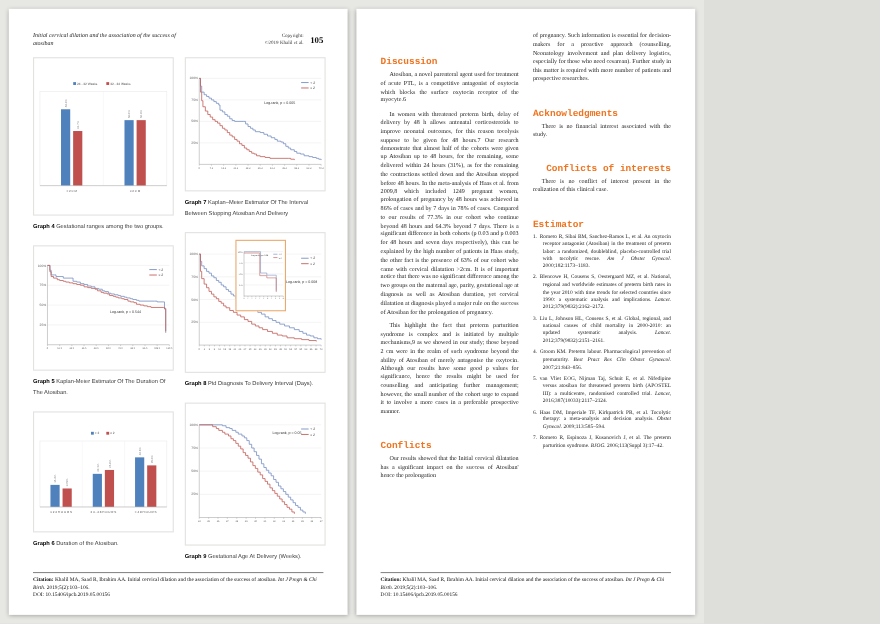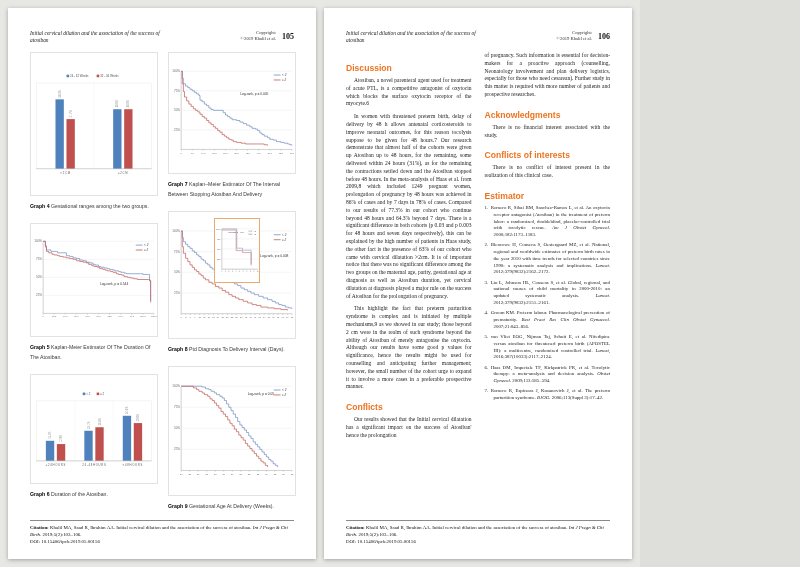--- a/index.html
+++ b/index.html
@@ -14,21 +14,21 @@
   .fig-col{width:50%;box-sizing:border-box;}
   figure{margin:0 0 11px 0;}
   .chartbox{border:1px solid #e2e2e0;background:#fff;position:relative;width:100%;}
   .chartbox svg{display:block;width:100%;height:100%;}
   .h142{height:142px}.h112{height:112px}.h108{height:108px}.h120{height:120px}.h126{height:126px}.h128{height:128px}
   .inset{position:absolute;left:36%;top:5%;width:35%;height:50%;border:1px solid #eaaa6e;background:#fff;z-index:2;}
   figcaption{font-family:"Liberation Sans",sans-serif;font-size:5.2px;color:#3a3a3a;margin-top:6px;line-height:1.9;}
   figcaption b{color:#000;}
   .text-columns{display:flex;gap:13px;}
   .tcol{width:50%;box-sizing:border-box;}
-  h2.sec{font-family:Liberation Sans, sans-serif;font-weight:bold;font-size:8.6px;margin:11px 0 4px 0;}
+  h2.sec{font-family:Liberation Mono, monospace;font-weight:bold;font-size:8.6px;margin:21px 0 4px 0;}
   .tcol p{font-size:5.5px;line-height:1.42;text-align:justify;color:#1c1c1c;margin:0 0 5px 0;text-indent:8px;}
   .tcol p.noindent{text-indent:0;}
   .refs{margin:2px 0 0 0;padding:0;list-style:none;}
   .refs li{font-size:4.9px;line-height:1.38;color:#1c1c1c;text-align:justify;padding-left:9px;text-indent:-9px;margin-bottom:3.5px;}
   .refs li em{font-style:italic;}
   .page-footer{position:absolute;left:22px;right:22px;bottom:14px;border-top:0.6px solid #8a8a8a;padding-top:3px;}
   .page-footer p{margin:0;font-size:4.9px;line-height:1.45;color:#111;}
   .page-footer .cite-label{font-weight:bold;}
   .page-footer .cite-journal{font-style:italic;}
 </style>
@@ -370,45 +370,35 @@
         </figure>
       </div>
     </div>
 
     <footer class="page-footer">
       <p><span class="cite-label">Citation:</span> <span>Khalil MA, Saad R, Ibrahim AA. Initial cervical dilation and the association of the success of atosiban.</span> <span class="cite-journal">Int J Pregn &amp; Chi Birth.</span> <span>2019;5(2):103–106.</span><br><span>DOI: 10.15406/ipcb.2019.05.00156</span></p>
     </footer>
   </section>
 
   <section class="page">
-    <header class="page-header">
-      <div class="running-title">Initial cervical dilation and the association of the success of atosiban</div>
-      <div class="header-right">
-        <div class="copyright">
-          <div>Copyright:</div>
-          <div>©2019 Khalil et al.</div>
-        </div>
-        <div class="pagenum">106</div>
-      </div>
-    </header>
 
     <div class="text-columns">
       <div class="tcol">
         <h2 class="sec" style="color: rgb(238, 116, 32);">Discussion</h2>
         <p>Atosiban, a novel parenteral agent used for treatment of acute PTL, is a competitive antagonist of oxytocin which blocks the surface oxytocin receptor of the myocyte.6</p>
         <p>In women with threatened preterm birth, delay of delivery by 48 h allows antenatal corticosteroids to improve neonatal outcomes, for this reason tocolysis suppose to be given for 48 hours.7 Our research demonstrate that almost half of the cohorts were given up Atosiban up to 48 hours, for the remaining, some delivered within 24 hours (31%), as for the remaining the contractions settled down and the Atosiban stopped before 48 hours. In the meta-analysis of Haas et al. from 2009,8 which included 1249 pregnant women, prolongation of pregnancy by 48 hours was achieved in 86% of cases and by 7 days in 78% of cases. Compared to our results of 77.3% in our cohort who continue beyond 48 hours and 64.3% beyond 7 days. There is a significant difference in both cohorts (p 0.03 and p 0.003 for 48 hours and seven days respectively), this can be explained by the high number of patients in Haas study, the other fact is the presence of 63% of our cohort who came with cervical dilatation &gt;2cm. It is of important notice that there was no significant difference among the two groups on the maternal age, parity, gestational age at diagnosis as well as Atosiban duration, yet cervical dilatation at diagnosis played a major rule on the success of Atosiban for the prolongation of pregnancy.</p>
         <p>This highlight the fact that preterm parturition syndrome is complex and is initiated by multiple mechanisms,9 as we showed in our study; those beyond 2 cm were in the realm of such syndrome beyond the ability of Atosiban of merely antagonise the oxytocin. Although our results have some good p values for significance, hence the results might be used for counselling and anticipating further management; however, the small number of the cohort urge to expand it to involve a more cases in a preferable prospective manner.</p>
         <h2 class="sec" style="color: rgb(238, 116, 32);">Conflicts</h2>
         <p>Our results showed that the Initial cervical dilatation has a significant impact on the success of Atosiban' hence the prolongation</p>
       </div>
       <div class="tcol">
         <p class="noindent">of pregnancy. Such information is essential for decision-makers for a proactive approach (counselling, Neonatology involvement and plan delivery logistics, especially for those who need cesarean). Further study in this matter is required with more number of patients and prospective researches.</p>
         <h2 class="sec" style="color: rgb(238, 116, 32);">Acknowledgments</h2>
         <p>There is no financial interest associated with the study.</p>
-        <h2 class="sec" style="color: rgb(238, 116, 32);">Conflicts of interests</h2>
+        <h2 class="sec" style="color: rgb(238, 116, 32); text-align: right;">Conflicts of interests</h2>
         <p>There is no conflict of interest present in the realization of this clinical case.</p>
         <h2 class="sec" style="color: rgb(238, 116, 32);">Estimator</h2>
         <ol class="refs">
             <li><span>1. </span><span>Romero R, Sibai BM, Sanchez-Ramos L, et al. An oxytocin receptor antagonist (Atosiban) in the treatment of preterm labor: a randomized, doubleblind, placebo-controlled trial with tocolytic rescue. </span><em>Am J Obstet Gynecol.</em><span> 2000;182:1173–1183.</span></li>
             <li><span>2. </span><span>Blencowe H, Cousens S, Oestergaard MZ, et al. National, regional and worldwide estimates of preterm birth rates in the year 2010 with time trends for selected countries since 1990: a systematic analysis and implications. </span><em>Lancet.</em><span> 2012;379(9832):2162–2172.</span></li>
             <li><span>3. </span><span>Liu L, Johnson HL, Cousens S, et al. Global, regional, and national causes of child mortality in 2000-2010: an updated systematic analysis. </span><em>Lancet.</em><span> 2012;379(9832):2151–2161.</span></li>
             <li><span>4. </span><span>Groom KM. Preterm labour. Pharmacological prevention of prematurity. </span><em>Best Pract Res Clin Obstet Gynaecol.</em><span> 2007;21:843–856.</span></li>
             <li><span>5. </span><span>van Vliet EOG, Nijman Taj, Schuit E, et al. Nifedipine versus atosiban for threatened preterm birth (APOSTEL III): a multicentre, randomised controlled trial. </span><em>Lancet,</em><span> 2016;387(10033):2117–2124.</span></li>
             <li><span>6. </span><span>Haas DM, Imperiale TF, Kirkpatrick PR, et al. Tocolytic therapy: a meta-analysis and decision analysis. </span><em>Obstet Gynecol.</em><span> 2009;113:585–594.</span></li>
             <li><span>7. </span><span>Romero R, Espinoza J, Kusanovich J, et al. The preterm parturition syndrome. </span><em>BJOG.</em><span> 2006;113(Suppl 3):17–42.</span></li>

